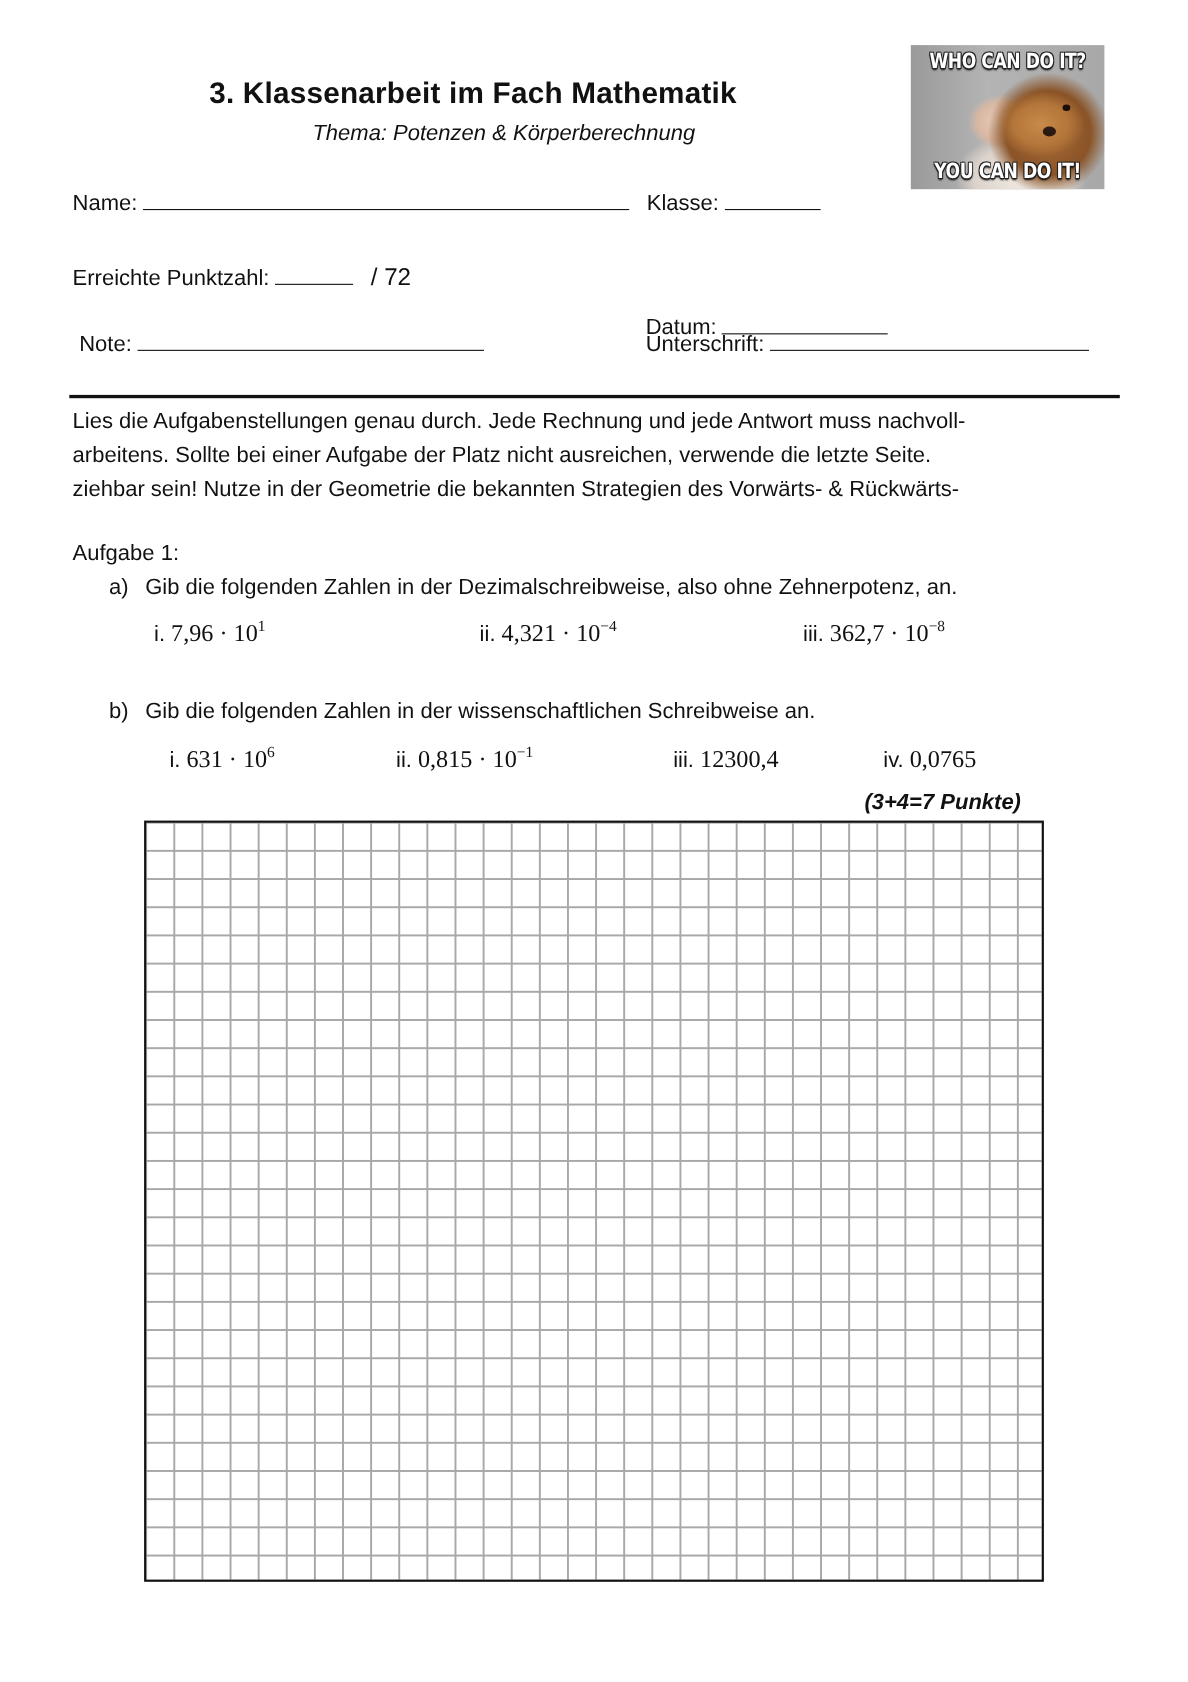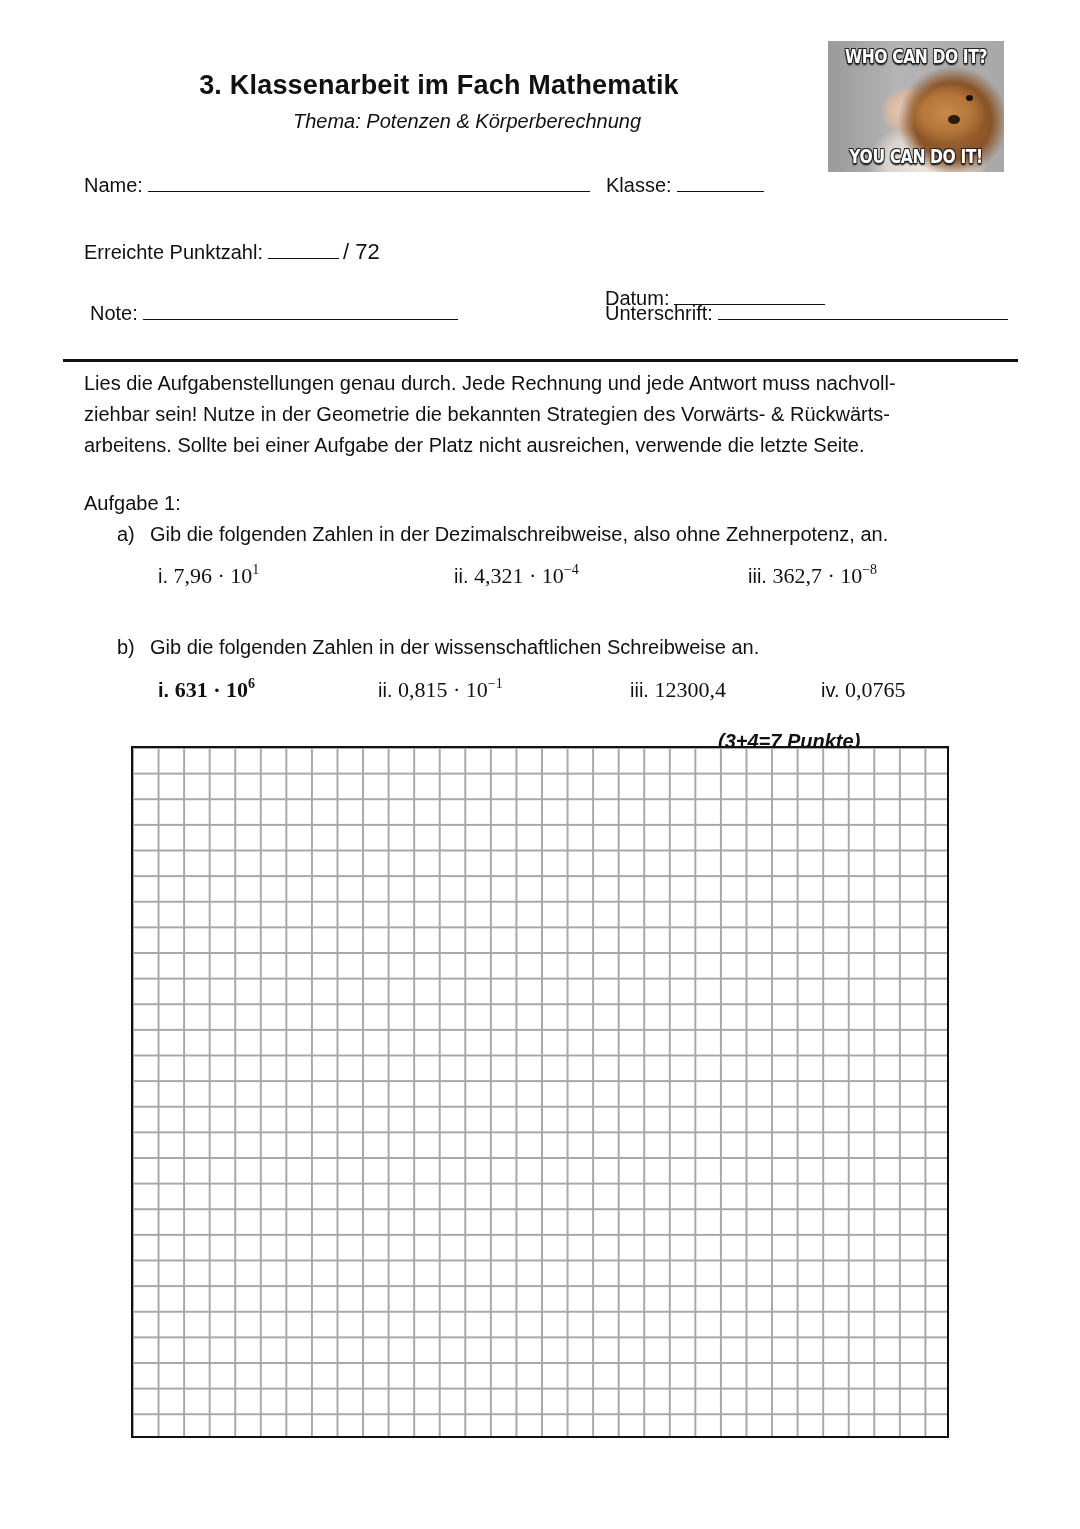--- a/index.html
+++ b/index.html
@@ -3,21 +3,21 @@
 <meta charset="utf-8">
 <style>
   * { box-sizing: border-box; margin: 0; padding: 0; }
   html, body { width: 1080px; height: 1529px; background: #ffffff; }
   body {
     position: relative;
     font-family: "Liberation Sans", "DejaVu Sans", sans-serif;
     color: #111111;
     overflow: hidden;
   }
-  .abs { position: absolute; padding-left: 18px; }
+  .abs { position: absolute; }
 
   
   .title {
     left: 0; width: 860px; top: 70px;
     text-align: center;
     font-size: 27px; font-weight: bold;
     letter-spacing: 0.2px;
     padding-right: 0px;
   }
   .title span { display: inline-block; transform: translateX(0px); }
@@ -68,21 +68,21 @@
     vertical-align: baseline;
     height: 1px;
     margin-left: 5px;
   }
   .f-name { left: 66px; top: 174px; }
   .f-klasse { left: 588px; top: 174px; }
   .f-punkt { left: 66px; top: 239px; }
   .f-datum { left: 587px; top: 239px; margin-top: 48px; }
   .f-note { left: 72px; top: 302px; }
   .f-unter { left: 587px; top: 302px; }
-  .points-total { font-size: 22px; margin-left: 4px; text-align: center; }
+  .points-total { font-size: 22px; margin-left: 16px; text-align: center; }
 
   .rule {
     left: 63px; top: 359px; width: 955px; height: 3px; background: #111;
   }
 
   .instructions {
     left: 66px; top: 368px; width: 960px;
     font-size: 20px; line-height: 31px;
   }
 
@@ -100,29 +100,29 @@
     font-size: 22px; white-space: nowrap;
   }
   .expr .lbl {
     font-family: "Liberation Sans", "DejaVu Sans", sans-serif;
     font-size: 20px;
   }
   .expr sup { font-size: 14px; vertical-align: 9px; line-height: 0; }
   .a1 { left: 140px; top: 563px; }
   .a2 { left: 436px; top: 563px; }
   .a3 { left: 730px; top: 563px; }
-  .b1 { left: 140px; top: 677px; font-weight: bold; }
+  .b1 { left: 154px; top: 677px; }
   .b2 { left: 360px; top: 677px; }
   .b3 { left: 612px; top: 677px; }
   .b4 { left: 803px; top: 677px; }
 
   .points-label {
     left: 700px; width: 314px; top: 718px;
-    text-align: left;
-    font-size: 20px; font-weight: bold; font-style: italic; margin-top: 12px;
+    text-align: center;
+    font-size: 20px; font-weight: bold; font-style: italic;
   }
 
   
   .grid {
     left: 131px; top: 746px;
     width: 818px; height: 692px;
     border: 2px solid #111;
     background-color: #ffffff;
     background-image:
       linear-gradient(to right, #a8a8a8 1.5px, transparent 1.5px),
@@ -160,22 +160,22 @@
   <span>Note:</span><span class="blank" style="width:315px"></span>
 </div>
 <div class="abs field f-unter">
   <span>Unterschrift:</span><span class="blank" style="width:290px"></span>
 </div>
 
 <div class="abs rule"></div>
 
 <div class="abs instructions">
   <div>Lies die Aufgabenstellungen genau durch. Jede Rechnung und jede Antwort muss nachvoll-</div>
+  <div>arbeitens. Sollte bei einer Aufgabe der Platz nicht ausreichen, verwende die letzte Seite.</div>
   <div>ziehbar sein! Nutze in der Geometrie die bekannten Strategien des Vorwärts- &amp; Rückwärts-</div>
-  <div>arbeitens. Sollte bei einer Aufgabe der Platz nicht ausreichen, verwende die letzte Seite.</div>
 </div>
 
 <div class="abs aufgabe-title">Aufgabe 1:</div>
 
 <div class="abs task-line task-a">
   <span class="task-letter">a)</span><span>Gib die folgenden Zahlen in der Dezimalschreibweise, also ohne Zehnerpotenz, an.</span>
 </div>
 
 <div class="abs expr a1">
   <span class="lbl">i.</span>

